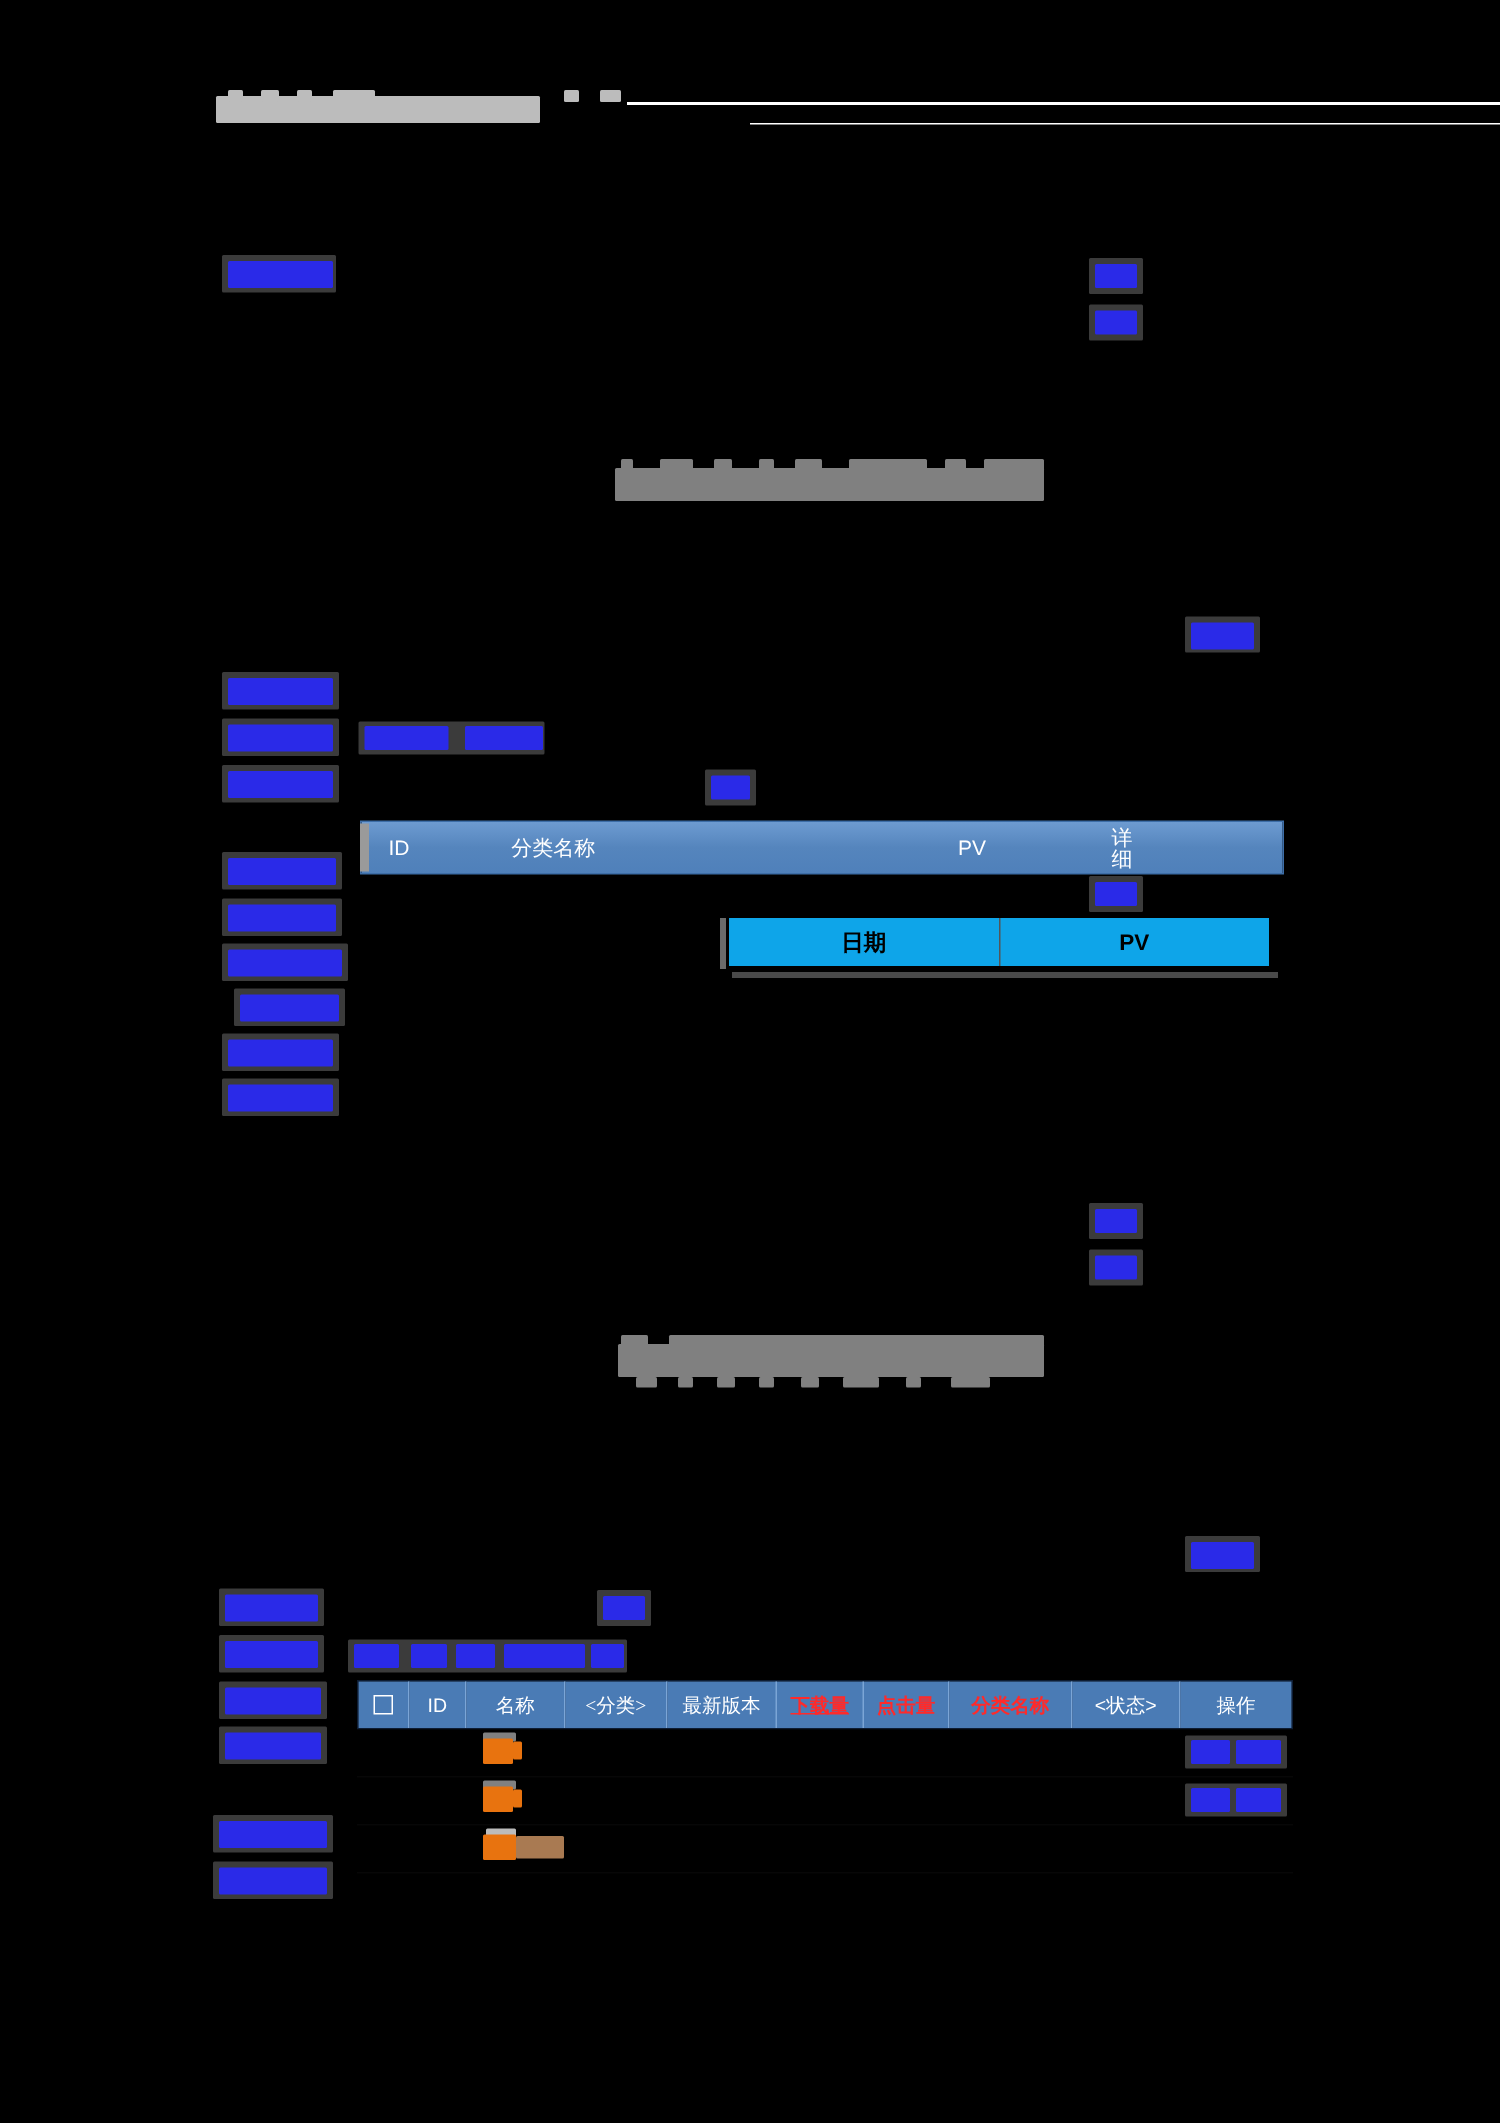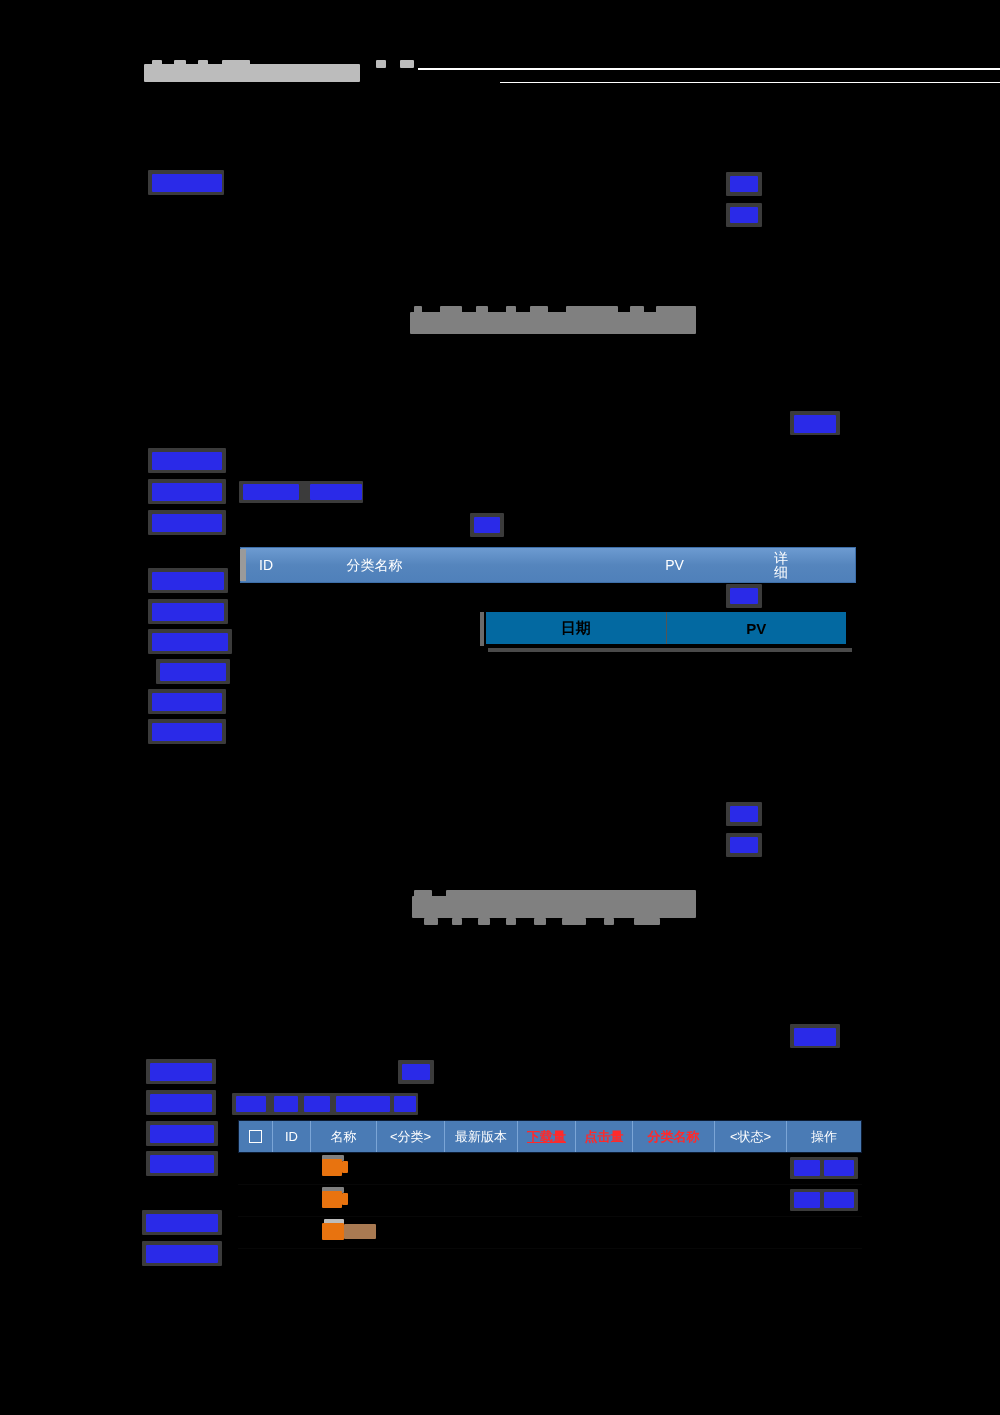--- a/index.html
+++ b/index.html
@@ -27,26 +27,26 @@
     position:absolute;left:240px;top:547px;width:616px;height:36px;
     background:linear-gradient(180deg,#6d9bd1 0%,#5585bd 50%,#4f80ba 100%);
     border:1px solid #3d6ea8;
     box-sizing:border-box;
     display:flex;align-items:center;
   }
   .cat-table .cell{color:#ffffff;font-size:14px;line-height:1;}
   .cat-c1{width:88px;padding-left:18px;}
   .cat-c2{width:230px;}
   .cat-c3{width:200px;text-align:center;}
-  .cat-c4{flex:1;text-align:right;padding-right:67px;}
+  .cat-c4{flex:1;text-align:right;padding-right:100px;}
 
   
   .tip{
     position:absolute;left:484px;top:610px;width:364px;height:36px;
-    background:#0369a1;border:2px solid #000;box-sizing:border-box;
+    background:#0ea5e9;border:2px solid #000;box-sizing:border-box;
     display:flex;
   }
   .tip .tcell{
     flex:1;display:flex;align-items:center;justify-content:center;
     color:#000;font-weight:bold;font-size:15px;
   }
   .tip .tcell + .tcell{border-left:1px solid #555;}
   .tip-shadow{position:absolute;left:488px;top:648px;width:364px;height:4px;background:#4a4a4a;}
   .tip-grip{position:absolute;left:480px;top:612px;width:5px;height:34px;background:#6a6a6a;}
 
@@ -219,21 +219,21 @@
   <div class="redact r-dark" style="left:142px;top:1241px;width:80px;height:25px;"></div>
   <div class="redact r-blue-plain" style="left:146px;top:1245px;width:72px;height:18px;"></div>
 </div>
 
 <div class="dt" id="dt-header">
     <div class="hcell" style="width: 34px;">
       <span class="chk"></span>
     </div>
     <div class="hcell" style="width: 38px;">ID</div>
     <div class="hcell" style="width: 66px;">名称</div>
-    <div class="hcell" style="width: 68px;">&lt;分类&gt;</div>
+    <div class="hcell" style="width: 68px; font-family: Liberation Serif, serif;">&lt;分类&gt;</div>
     <div class="hcell" style="width: 73px;">最新版本</div>
     <div class="hcell red" style="width: 58px; text-decoration: underline;">下载量</div>
     <div class="hcell red" style="width: 57px;">点击量</div>
     <div class="hcell red" style="width: 82px;">分类名称</div>
     <div class="hcell" style="width: 72px;">&lt;状态&gt;</div>
     <div class="hcell" style="width: 74px;">操作</div>
   </div>
 
 <div class="dt-body">
   <div class="rowline" style="top:31px;"></div>

